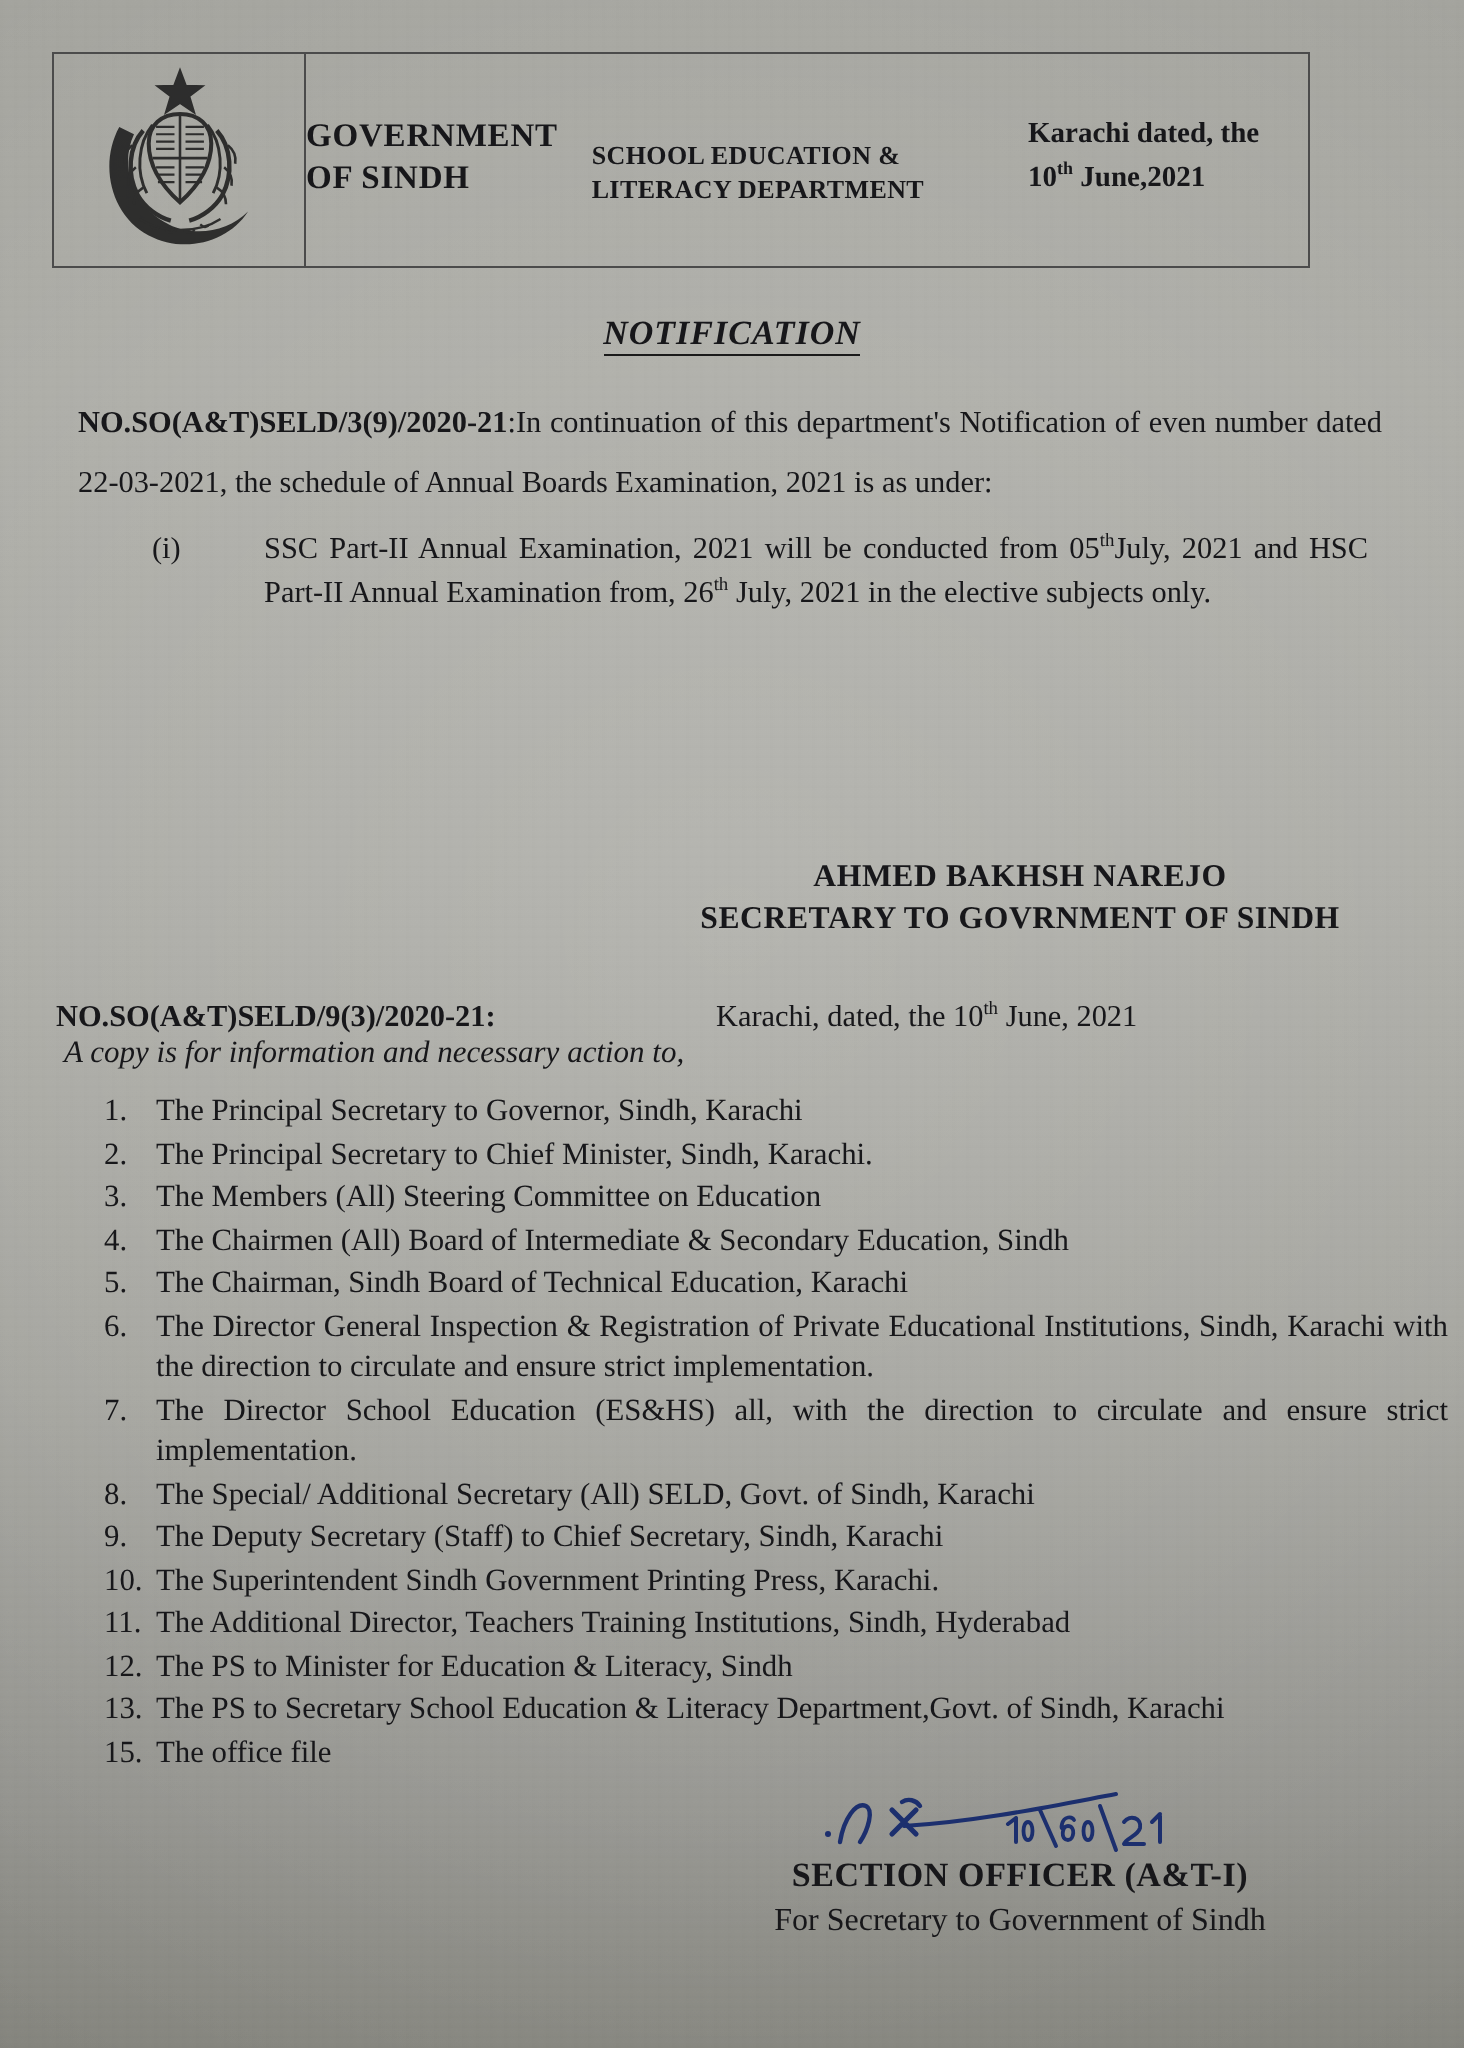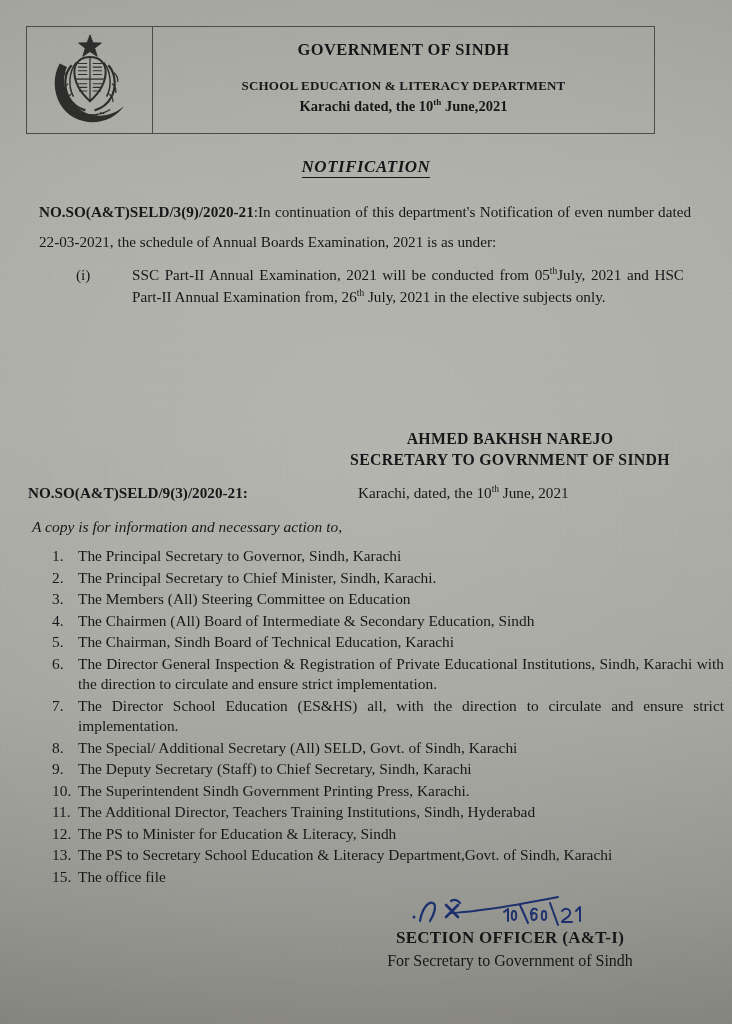--- a/index.html
+++ b/index.html
@@ -59,21 +59,20 @@
     box-sizing: border-box;
   }
   .emblem {
     width: 92px;
     height: 96px;
     opacity: 0.88;
   }
   .title-cell {
     flex: 1;
     display: flex;
-    flex-direction: column;
     align-items: center;
     justify-content: center;
     padding-bottom: 4px;
     box-sizing: border-box;
   }
   .gov-line1 {
     font-weight: bold;
     font-size: 16.5px;
     letter-spacing: 0.4px;
     line-height: 1.3;
@@ -153,21 +152,21 @@
     text-align: center;
     font-weight: bold;
     font-size: 15.8px;
     line-height: 21px;
     letter-spacing: 0.3px;
   }
 
   .ref2-row {
     position: absolute;
     left: 28px;
-    top: 484px;
+    top: 500px;
     width: 660px;
     display: flex;
     align-items: flex-end;
     font-size: 15.2px;
   }
   .ref2-no {
     font-weight: bold;
     width: 330px;
     flex: none;
   }

